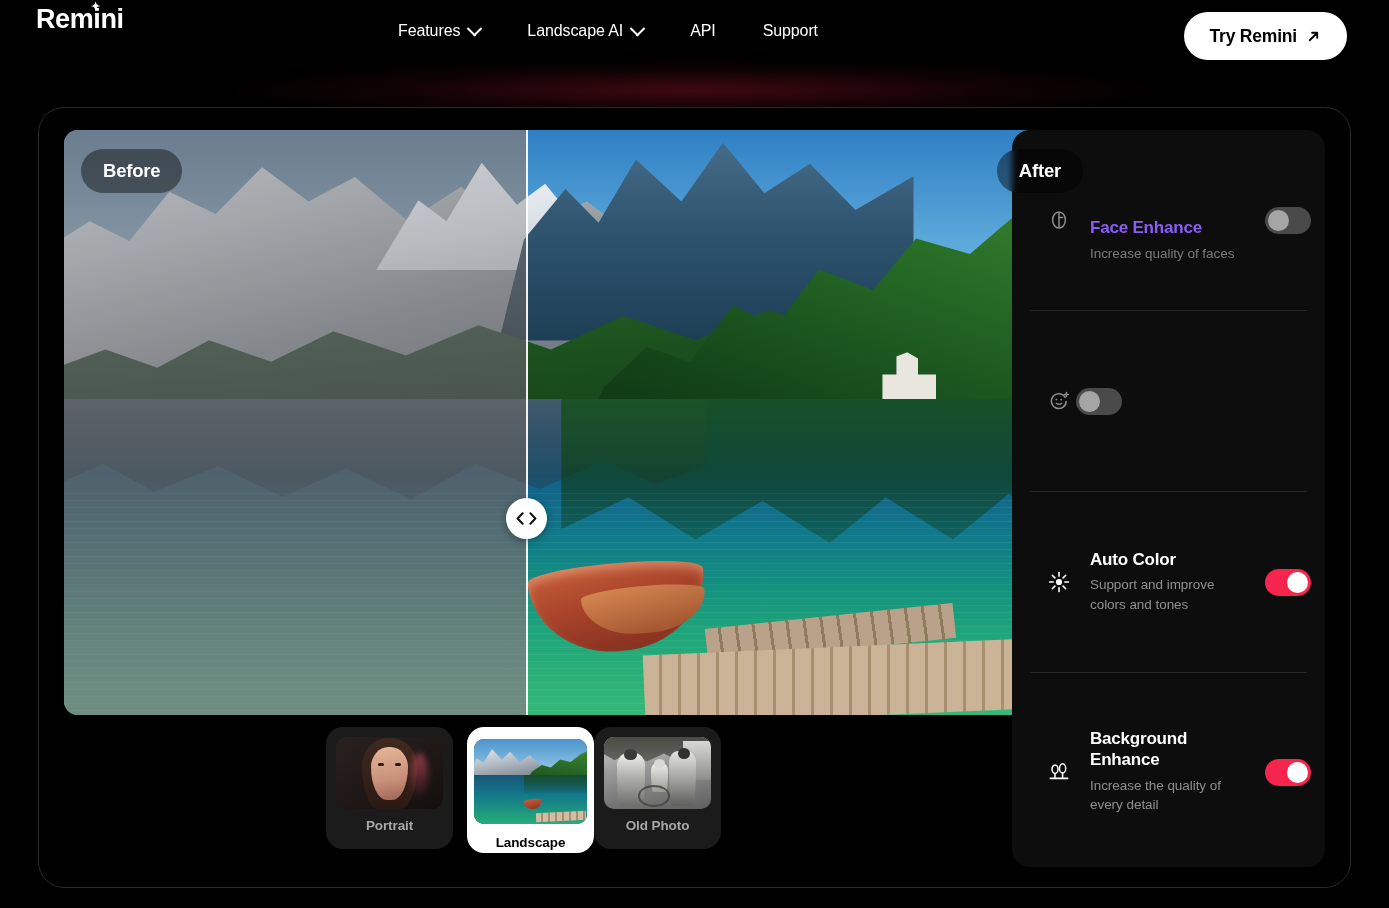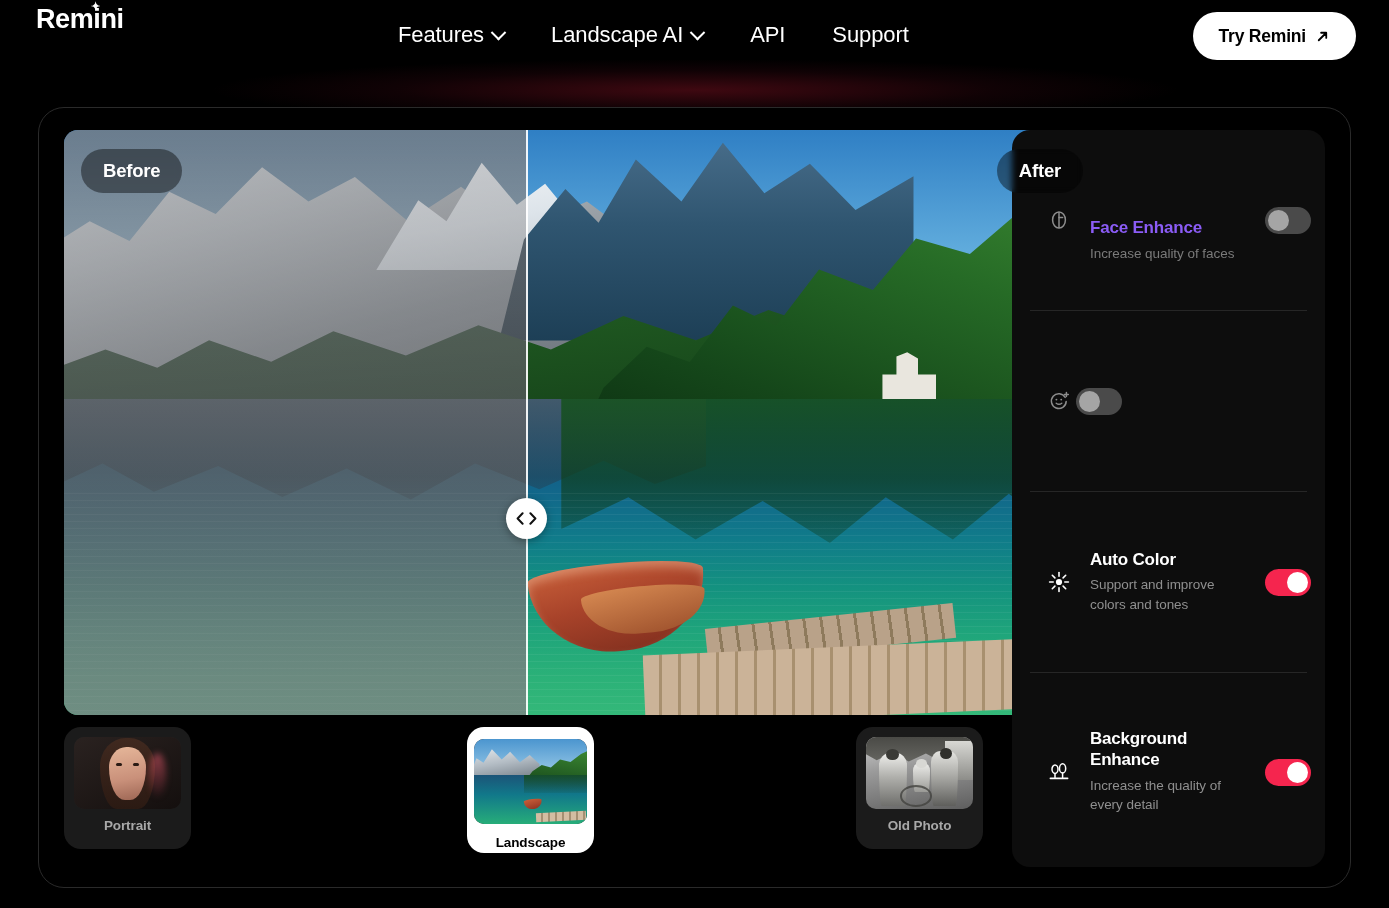--- a/index.html
+++ b/index.html
@@ -26,32 +26,32 @@
   .brand .spark {
     position: absolute; left: 55px; top: -3px;
     font-size: 11px; line-height: 1;
   }
   .nav {
     position: absolute; left: 398px; top: 22px;
     display: flex; align-items: center; gap: 0px;
   }
   .nav-item {
     display: flex; align-items: center; gap: 9px;
-    color: #fff; font-size: 22px; font-weight: 400;
+    color: #fff; font-size: 16px; font-weight: 400;
     padding: 0 20px 0 0; cursor: pointer;
     letter-spacing: -0.1px;
   }
   .nav-item + .nav-item { margin-left: 27px; }
   .chev {
     display: inline-block; width: 11px; height: 11px;
     border-right: 2px solid #fff; border-bottom: 2px solid #fff;
     transform: rotate(45deg) translate(-2px,-2px);
   }
   .try-btn {
-    position: absolute; right: 33px; top: 12px;
+    position: absolute; right: 42px; top: 12px;
     height: 48px; padding: 0 26px;
     background: #fff; color: #000;
     border-radius: 26px;
     display: flex; align-items: center; gap: 9px;
     font-size: 17.5px; font-weight: 700; cursor: pointer;
     letter-spacing: -0.2px;
   }
   .ext-ico { width: 15px; height: 15px; display: block; }
 
   
@@ -214,21 +214,21 @@
     z-index: 14; letter-spacing: -0.2px;
     backdrop-filter: blur(3px);
   }
   .tag-before { left: 17px; }
   .tag-after  { right: 17px; }
 
   
   .thumbs {
     position: absolute; left: 25px; top: 619px;
     width: 919px; height: 140px;
-    display: flex; align-items: flex-start; justify-content: space-between; gap: 18px;
+    display: flex; align-items: flex-start; justify-content: center; 
   }
   .thumb {
     width: 127px; height: 122px;
     background: #1b1b1b; border-radius: 17px;
     display: flex; flex-direction: column; align-items: center;
     padding-top: 10px; cursor: pointer;
   }
   .thumb.active {
     width: 127px; height: 126px;
     background: #fff; padding-top: 12px; margin-left: 14px;

